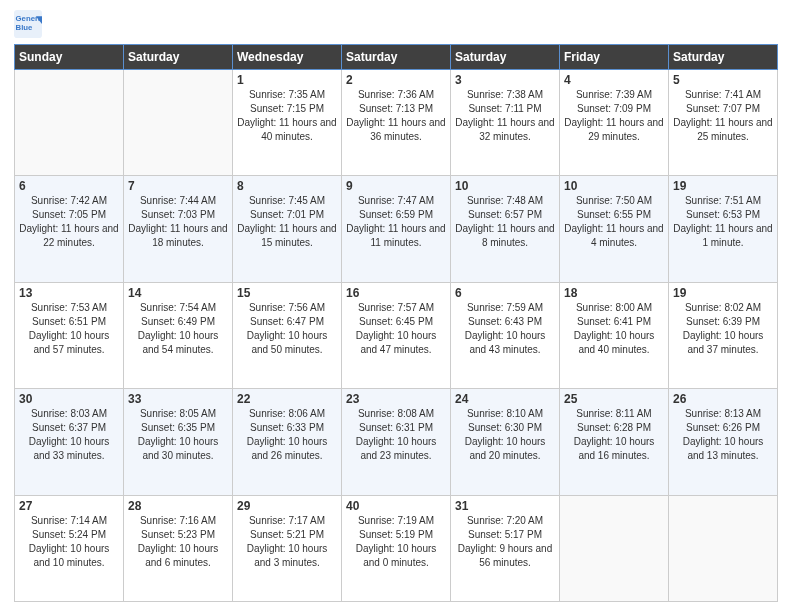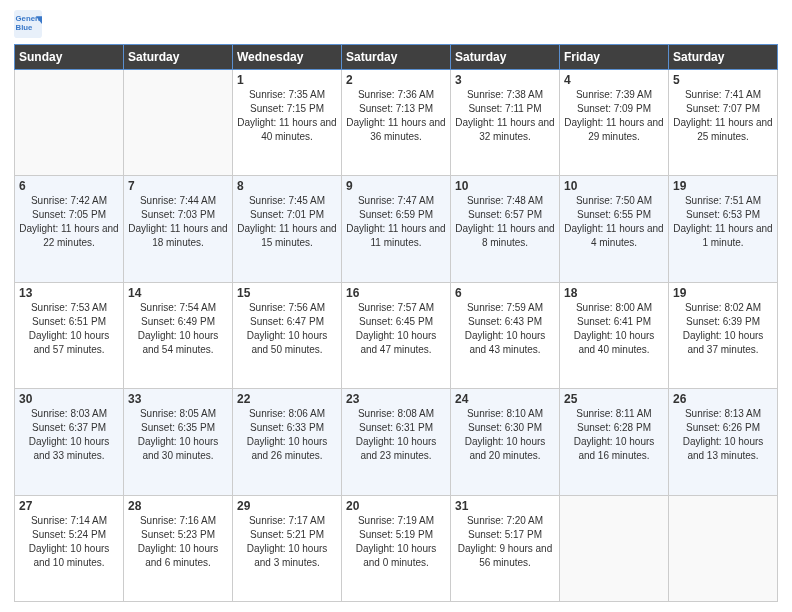--- a/index.html
+++ b/index.html
@@ -254,21 +254,21 @@
           </td>
           <td>
             <span class="day-num">28</span>
             <div class="day-info">Sunrise: 7:16 AM<br>Sunset: 5:23 PM<br>Daylight: 10 hours and 6 minutes.</div>
           </td>
           <td>
             <span class="day-num">29</span>
             <div class="day-info">Sunrise: 7:17 AM<br>Sunset: 5:21 PM<br>Daylight: 10 hours and 3 minutes.</div>
           </td>
           <td>
-            <span class="day-num">20</span>
+            <span class="day-num">40</span>
             <div class="day-info">Sunrise: 7:19 AM<br>Sunset: 5:19 PM<br>Daylight: 10 hours and 0 minutes.</div>
           </td>
           <td>
             <span class="day-num">31</span>
             <div class="day-info">Sunrise: 7:20 AM<br>Sunset: 5:17 PM<br>Daylight: 9 hours and 56 minutes.</div>
           </td>
           <td class="empty"></td>
           <td class="empty"></td>
         </tr>
       </tbody>

